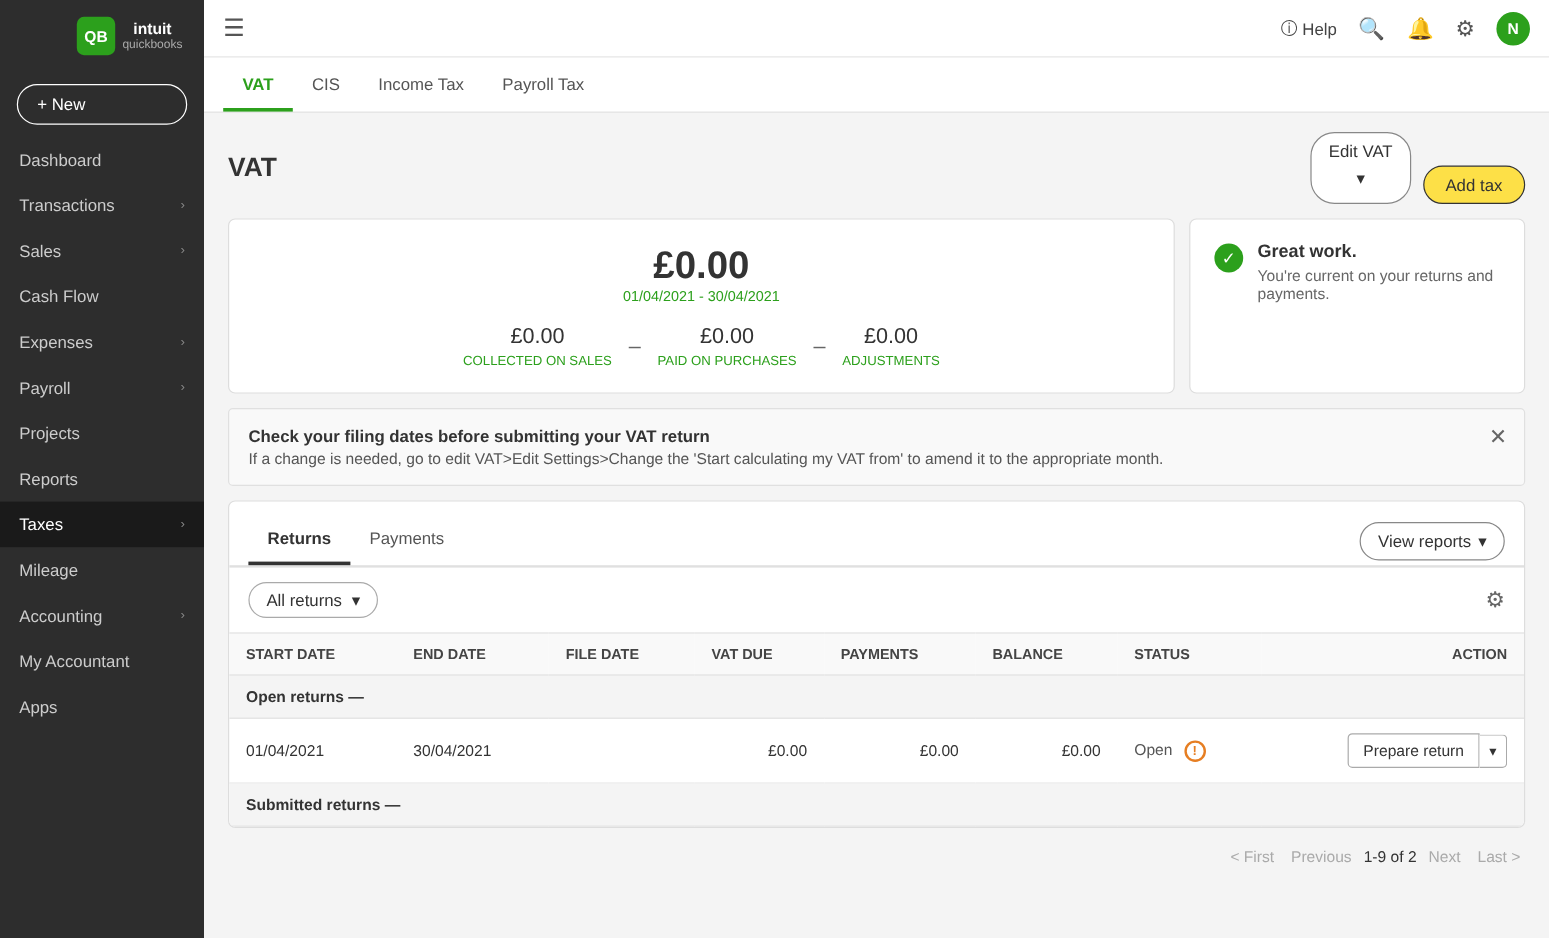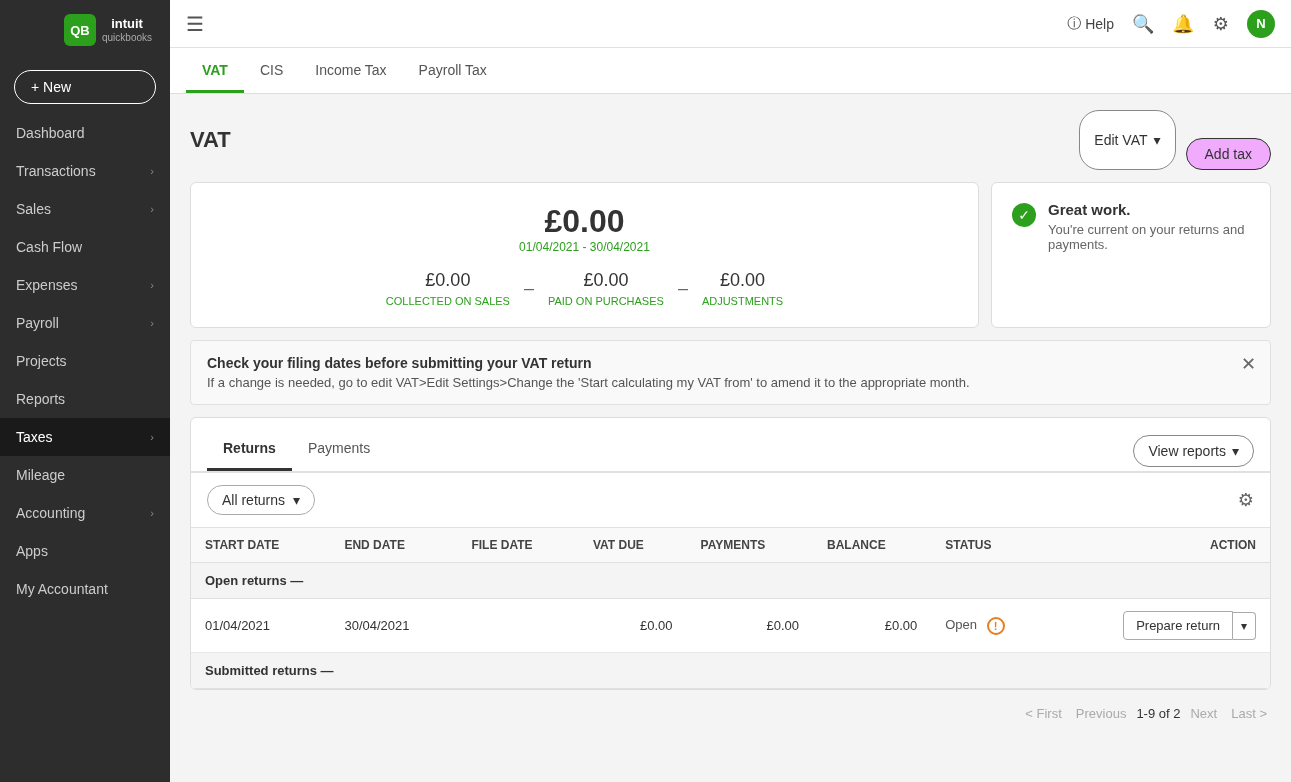--- a/index.html
+++ b/index.html
@@ -157,24 +157,25 @@
       border: 1.5px solid #888;
       background: #fff;
       padding: 7px 14px;
       border-radius: 20px;
       font-size: 14px;
       cursor: pointer;
       display: flex;
       align-items: center;
       gap: 6px;
       color: #333;
+      flex-direction: column;
     }
     .btn-solid {
       border: 1.5px solid #333;
-      background: #f0abfc;
+      background: #fde047;
       padding: 7px 18px;
       border-radius: 20px;
       font-size: 14px;
       cursor: pointer;
       color: #333;
       font-weight: 500;
       margin-top: 28px;
     }
 
     
@@ -472,24 +473,24 @@
     <span class="nav-arrow">›</span>
   </div>
   <div class="nav-item">
     <span>Mileage</span>
   </div>
   <div class="nav-item">
     <span>Accounting</span>
     <span class="nav-arrow">›</span>
   </div>
   <div class="nav-item">
+    <span>My Accountant</span>
+  </div>
+  <div class="nav-item">
     <span>Apps</span>
-  </div>
-  <div class="nav-item">
-    <span>My Accountant</span>
   </div>
 </div>
 
 <div id="main">
 
   <div id="topbar">
     <div class="topbar-left">
       <span class="hamburger">☰</span>
     </div>
     <div class="topbar-right">

